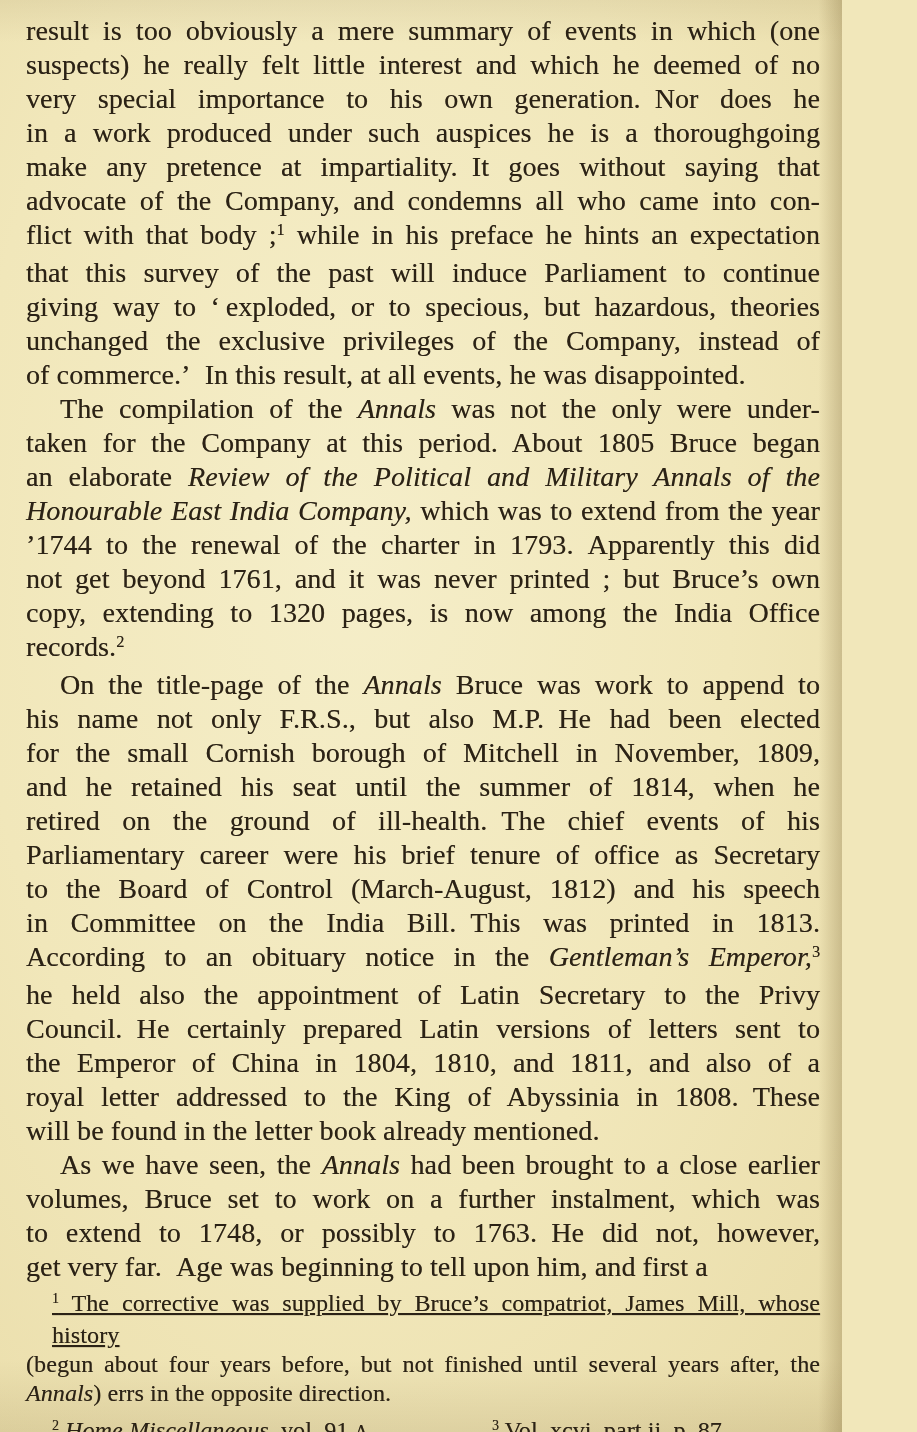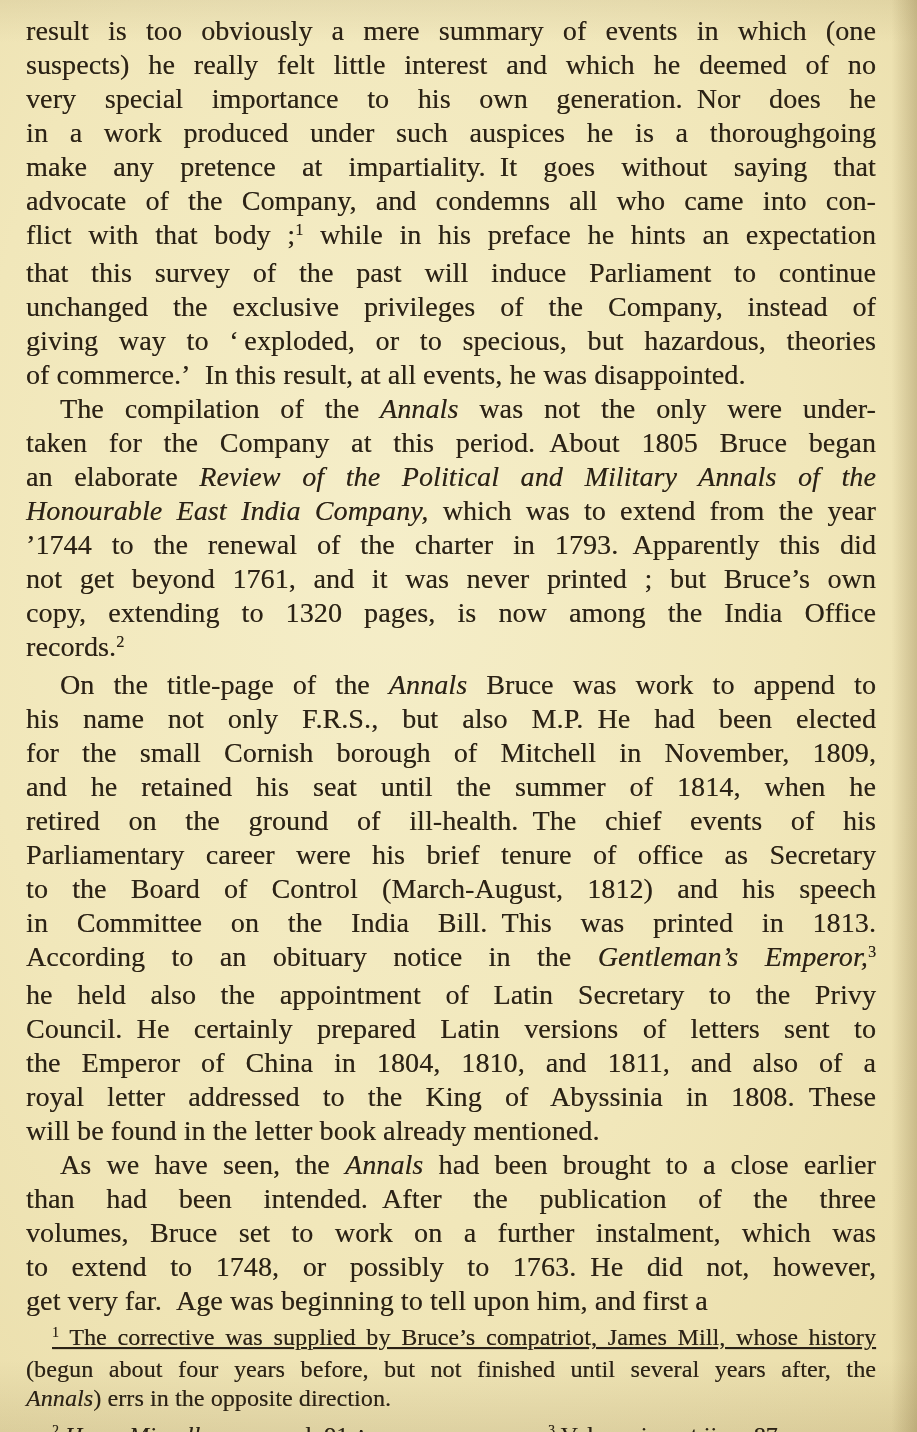--- a/index.html
+++ b/index.html
@@ -4,22 +4,22 @@
 <style>
   html, body { margin: 0; padding: 0; }
   body {
     width: 917px; height: 1432px;
     background: #efe5b4;
     font-family: "Liberation Serif", "DejaVu Serif", serif;
     overflow: hidden;
   }
   .page {
     box-sizing: border-box;
-    width: 917px; height: 1432px;
-    padding: 14px 41px 0 26px;
+    width: 842px; height: 1432px;
+    padding: 14px 22px 0 26px;
     color: #2b2215;
     background:
       linear-gradient(to right, rgba(122,100,52,0) 97.2%, rgba(122,100,52,0.30) 100%),
       linear-gradient(to bottom, rgba(122,100,52,0.10) 0%, rgba(122,100,52,0) 3%, rgba(122,100,52,0) 95%, rgba(122,100,52,0.14) 100%),
       radial-gradient(ellipse at 42% 38%, #f5eec9 0%, #f1e7ba 55%, #e9dca8 100%);
     text-shadow: 0.25px 0.25px 0.45px rgba(43,34,21,0.55);
     letter-spacing: 0.1px;
   }
   .body-text {
     font-size: 28px;
@@ -66,22 +66,22 @@
   <div class="body-text" id="body-text">
       <div>
         <div class="line"><span>result is too obviously a mere summary of events in which (one</span></div>
         <div class="line"><span>suspects) he really felt little interest and which he deemed of no</span></div>
         <div class="line"><span>very special importance to his own generation. Nor does he</span></div>
         <div class="line"><span>in a work produced under such auspices he is a thoroughgoing</span></div>
         <div class="line"><span>make any pretence at impartiality. It goes without saying that</span></div>
         <div class="line"><span>advocate of the Company, and condemns all who came into con-</span></div>
         <div class="line"><span>flict with that body ;</span><sup class="fnref">1</sup><span> while in his preface he hints an expectation</span></div>
         <div class="line"><span>that this survey of the past will induce Parliament to continue</span></div>
+        <div class="line"><span>giving way to ‘ exploded, or to specious, but hazardous, theories</span></div>
         <div class="line"><span>unchanged the exclusive privileges of the Company, instead of</span></div>
-        <div class="line"><span>giving way to ‘ exploded, or to specious, but hazardous, theories</span></div>
         <div class="line last"><span>of commerce.’ In this result, at all events, he was disappointed.</span></div>
       </div>
       <div>
         <div class="line indent"><span>The compilation of the </span><em>Annals</em><span> was not the only were under-</span></div>
         <div class="line"><span>taken for the Company at this period. About 1805 Bruce began</span></div>
         <div class="line"><span>an elaborate </span><em>Review of the Political and Military Annals of the</em></div>
         <div class="line"><em>Honourable East India Company,</em><span> which was to extend from the year</span></div>
         <div class="line"><span>’1744 to the renewal of the charter in 1793. Apparently this did</span></div>
         <div class="line"><span>not get beyond 1761, and it was never printed ; but Bruce’s own</span></div>
         <div class="line"><span>copy, extending to 1320 pages, is now among the India Office</span></div>
@@ -98,21 +98,20 @@
         <div class="line"><span>in Committee on the India Bill. This was printed in 1813.</span></div>
         <div class="line"><span>According to an obituary notice in the </span><em>Gentleman’s Emperor,</em><sup class="fnref">3</sup></div>
         <div class="line"><span>he held also the appointment of Latin Secretary to the Privy</span></div>
         <div class="line"><span>Council. He certainly prepared Latin versions of letters sent to</span></div>
         <div class="line"><span>the Emperor of China in 1804, 1810, and 1811, and also of a</span></div>
         <div class="line"><span>royal letter addressed to the King of Abyssinia in 1808. These</span></div>
         <div class="line last"><span>will be found in the letter book already mentioned.</span></div>
       </div>
       <div>
         <div class="line indent"><span>As we have seen, the </span><em>Annals</em><span> had been brought to a close earlier</span></div>
-        <div class="line"><span>than had been intended. After the publication of the three</span></div>
         <div class="line"><span>volumes, Bruce set to work on a further instalment, which was</span></div>
         <div class="line"><span>to extend to 1748, or possibly to 1763. He did not, however,</span></div>
         <div class="line last"><span>get very far. Age was beginning to tell upon him, and first a</span></div>
       </div>
     </div>
   <div class="footnotes">
     <div id="footnote-1">
         <div class="line indent"><sup class="fnref">1</sup><span> The corrective was supplied by Bruce’s compatriot, James Mill, whose history</span></div>
         <div class="line"><span>(begun about four years before, but not finished until several years after, the</span></div>
         <div class="line last"><em>Annals</em><span>) errs in the opposite direction.</span></div>

